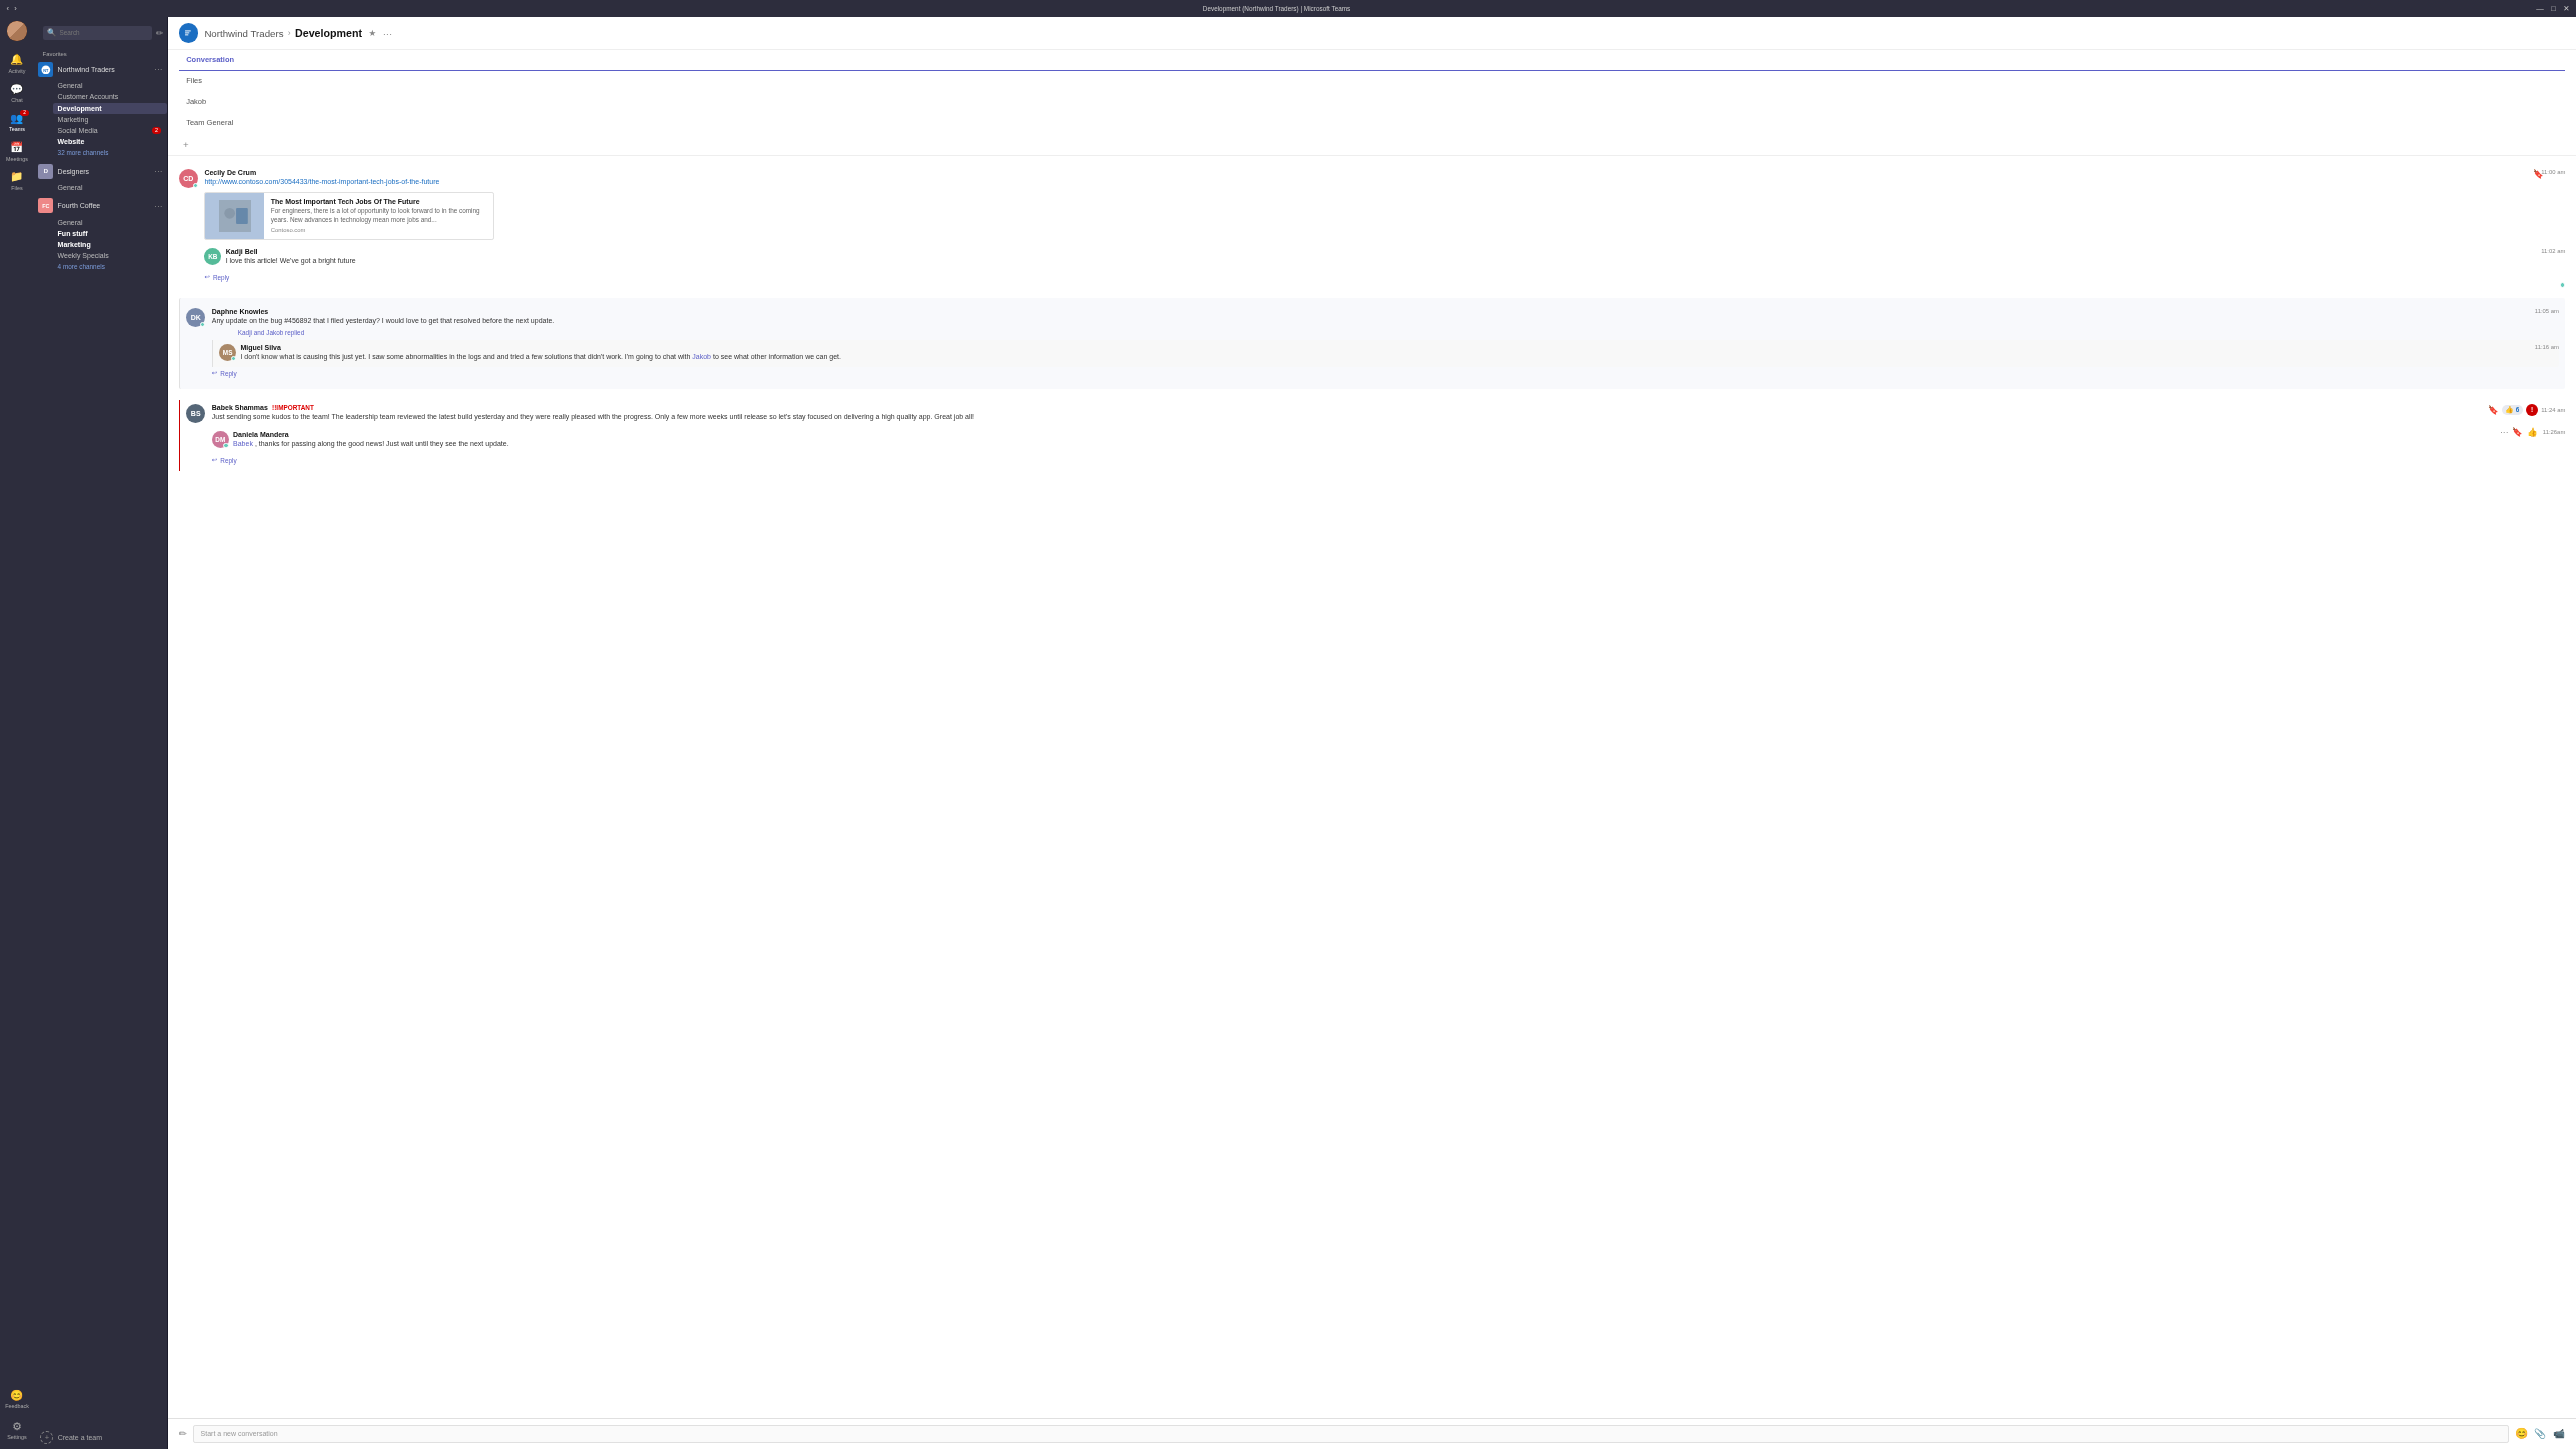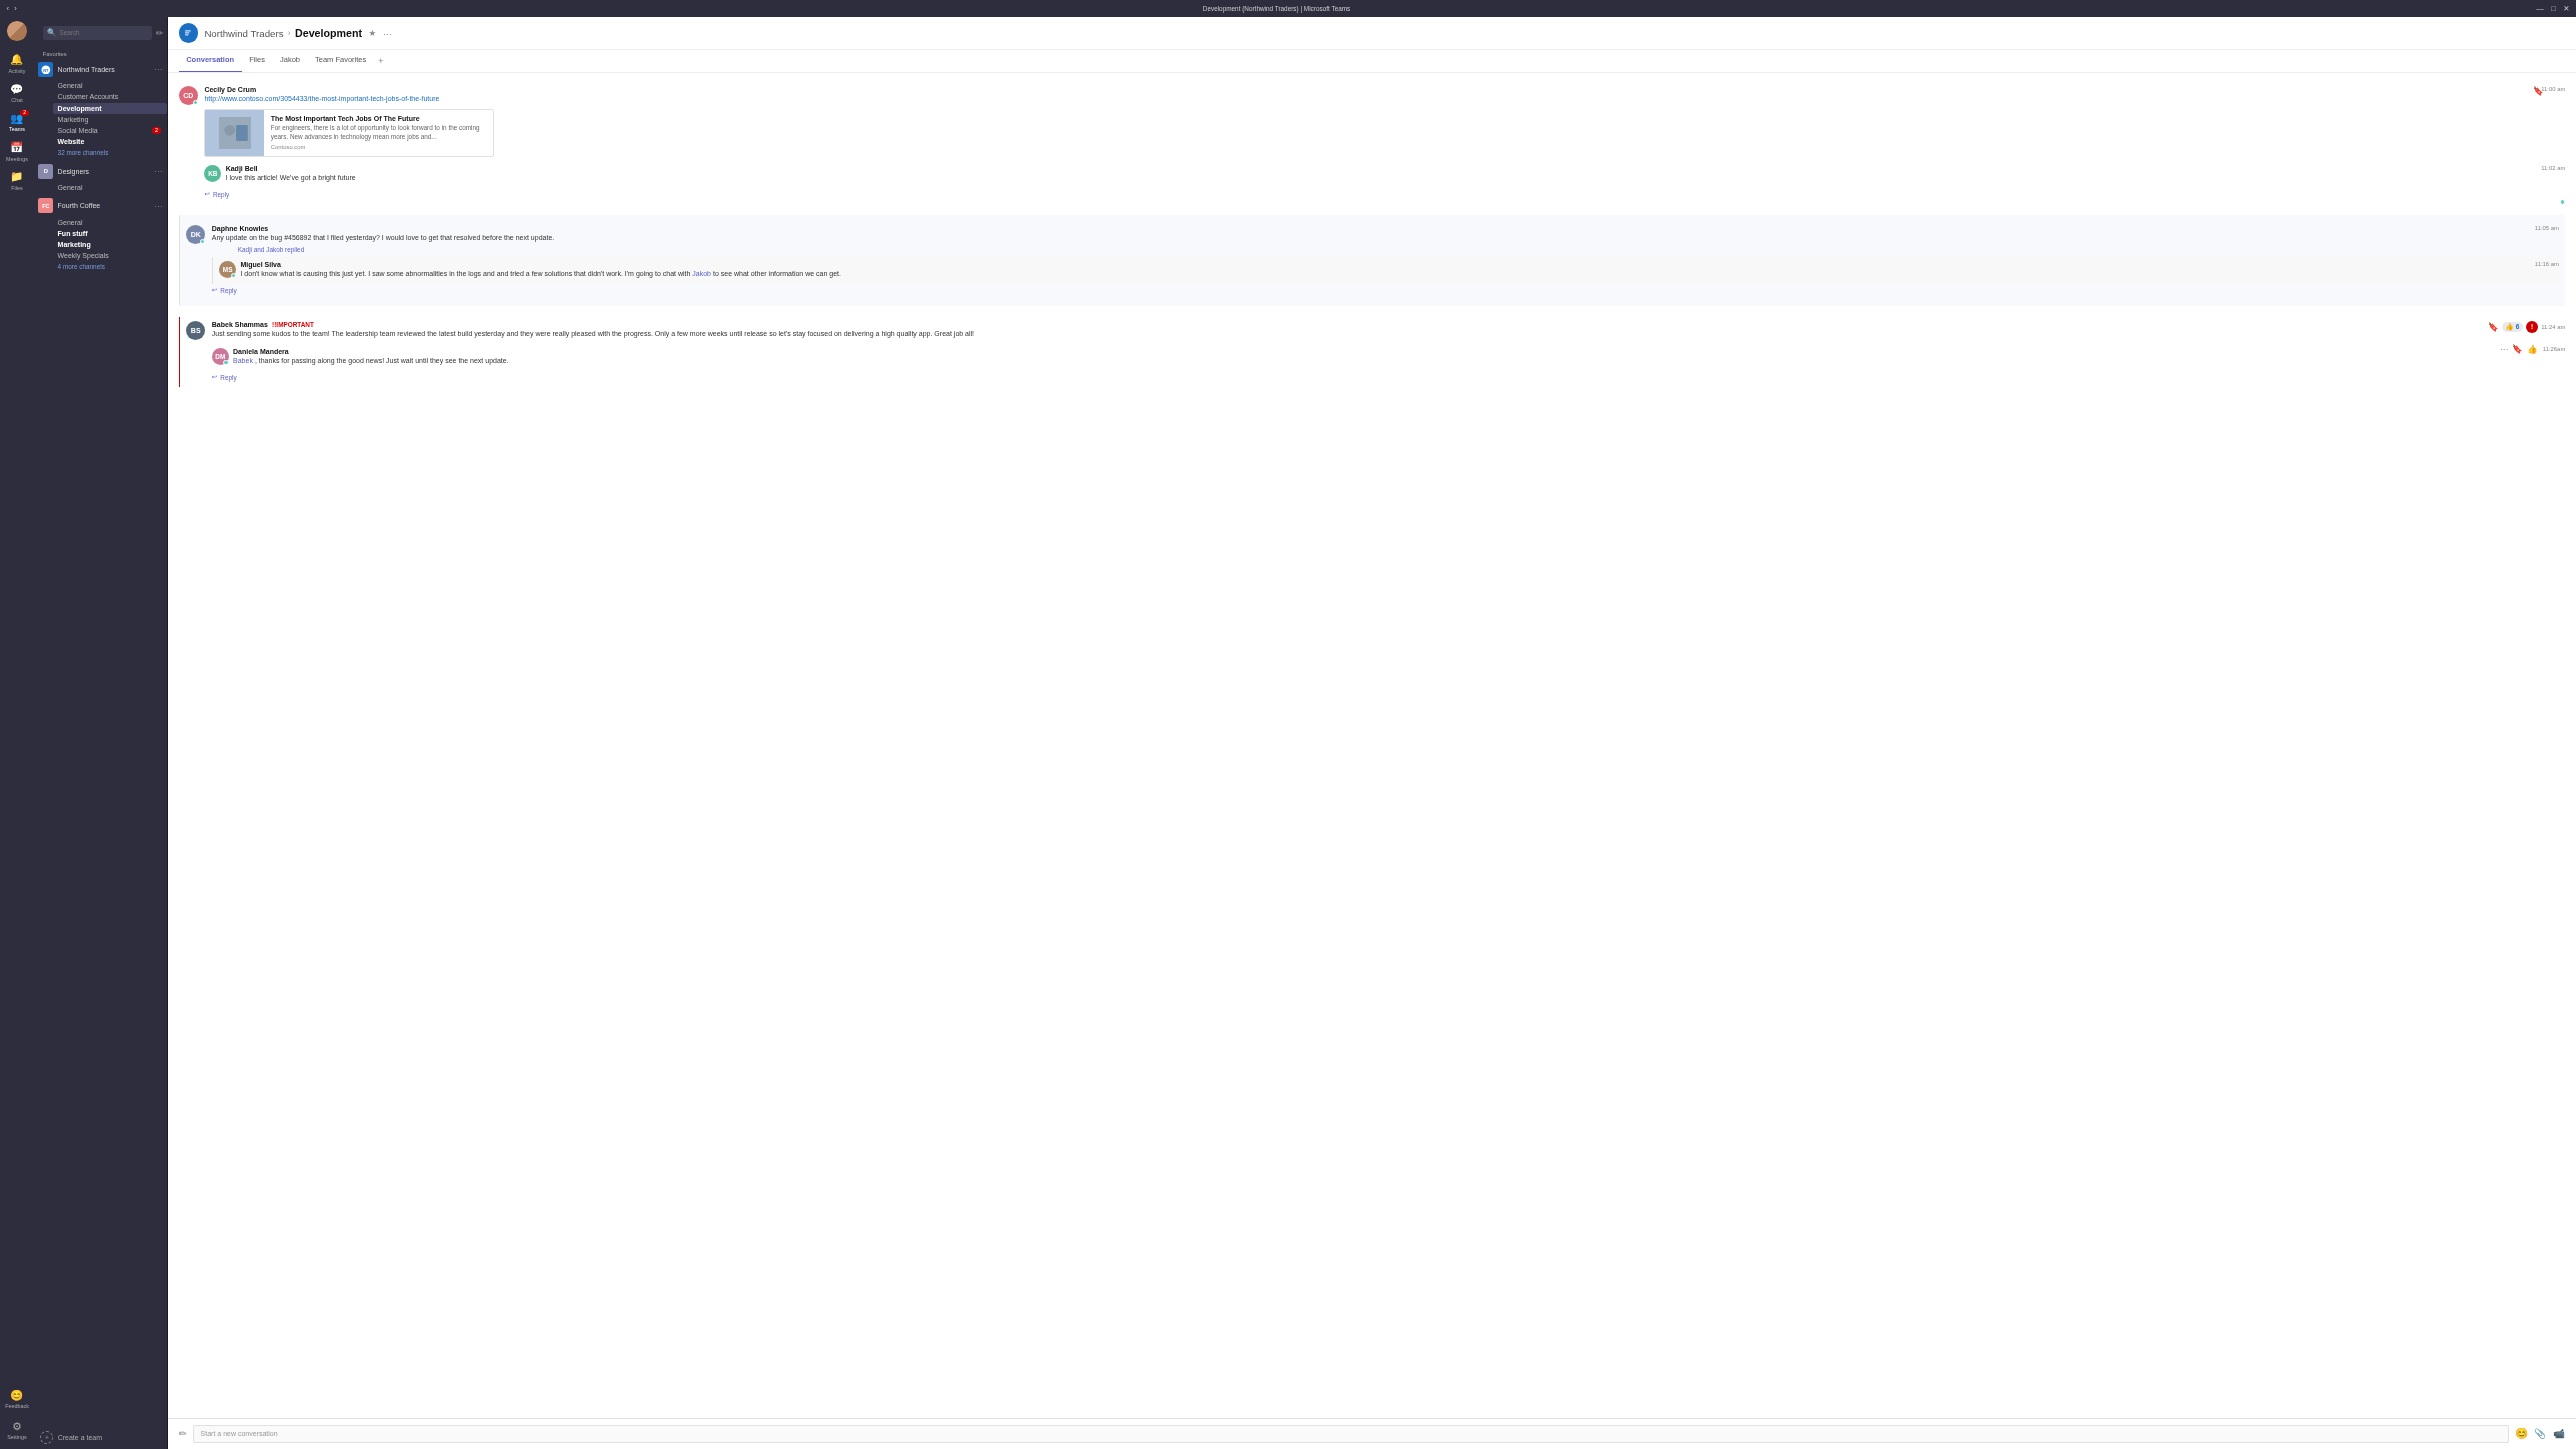--- a/index.html
+++ b/index.html
@@ -79,21 +79,21 @@
     .channel-logo { width: 19.3px; height: 19.3px; border-radius: 50%; background: #1b6ec2; display: flex; align-items: center; justify-content: center; }
     .channel-logo svg { width: 11.8px; height: 11.8px; }
     .channel-path { display: flex; align-items: center; gap: 4.3px; }
     .team-path-name { color: #555; font-size: 9.7px; }
     .chevron { color: #999; font-size: 8.6px; }
     .channel-path-name { color: #111; font-size: 10.7px; font-weight: 700; }
     .star-btn { color: #888; font-size: 8.6px; cursor: pointer; }
     .more-btn { color: #888; font-size: 9.7px; cursor: pointer; }
 
     
-    .tabs { display: flex; padding: 0 10.7px; border-bottom: 0.5px solid #eee; background: #fff; flex-shrink: 0; }
+    .tabs { display: flex; padding: 0 10.7px; border-bottom: 0.5px solid #eee; background: #fff; flex-shrink: 0; flex-direction: column; }
     .tab { padding: 5.4px 7.5px; font-size: 7.5px; color: #555; cursor: pointer; border-bottom: 1.1px solid transparent; }
     .tab.active { color: #5b5fc7; border-bottom-color: #5b5fc7; font-weight: 600; }
     .tab-add { padding: 5.4px 4.3px; color: #888; cursor: pointer; font-size: 9.7px; }
 
     
     .messages-area { flex: 1; overflow-y: auto; padding: 8.6px 10.7px; background: #fff; }
 
     
     .message-thread { margin-bottom: 10.7px; }
     .message { display: flex; gap: 6.4px; padding: 4.3px 0; position: relative; }
@@ -305,21 +305,21 @@
         <span class="channel-path-name">Development</span>
       </div>
       <span class="star-btn">★</span>
       <span class="more-btn">···</span>
     </div>
 
     <div class="tabs">
       <div class="tab active">Conversation</div>
       <div class="tab">Files</div>
       <div class="tab">Jakob</div>
-      <div class="tab">Team Favorites</div>
+      <div class="tab">Team General</div>
       <div class="tab-add">+</div>
     </div>
 
     <div class="messages-area">
 
       <div class="message-thread">
         <div class="message" style="position:relative;">
           <div class="message-avatar av-cd">
             <span>CD</span>
             <span class="online-dot"></span>

